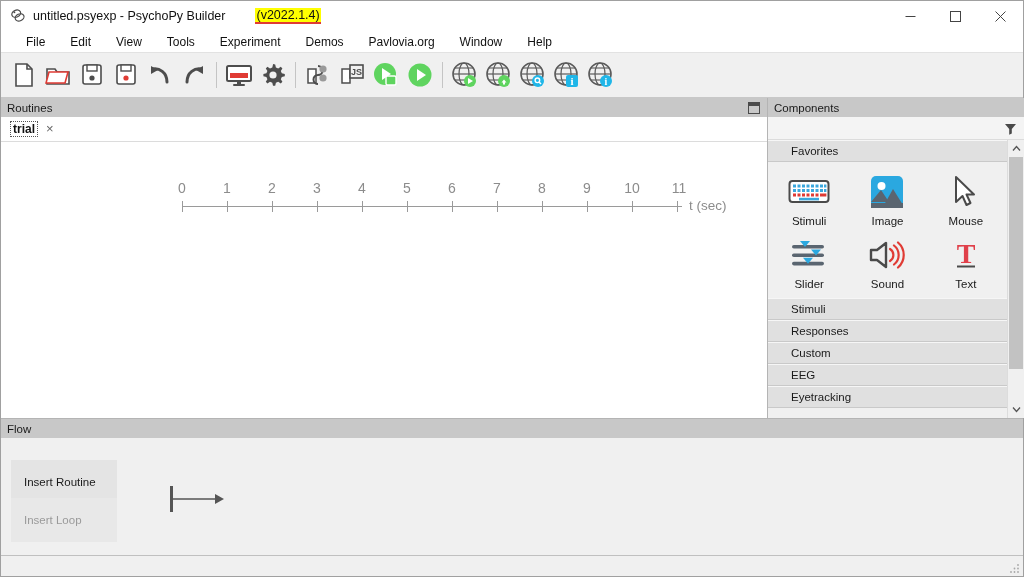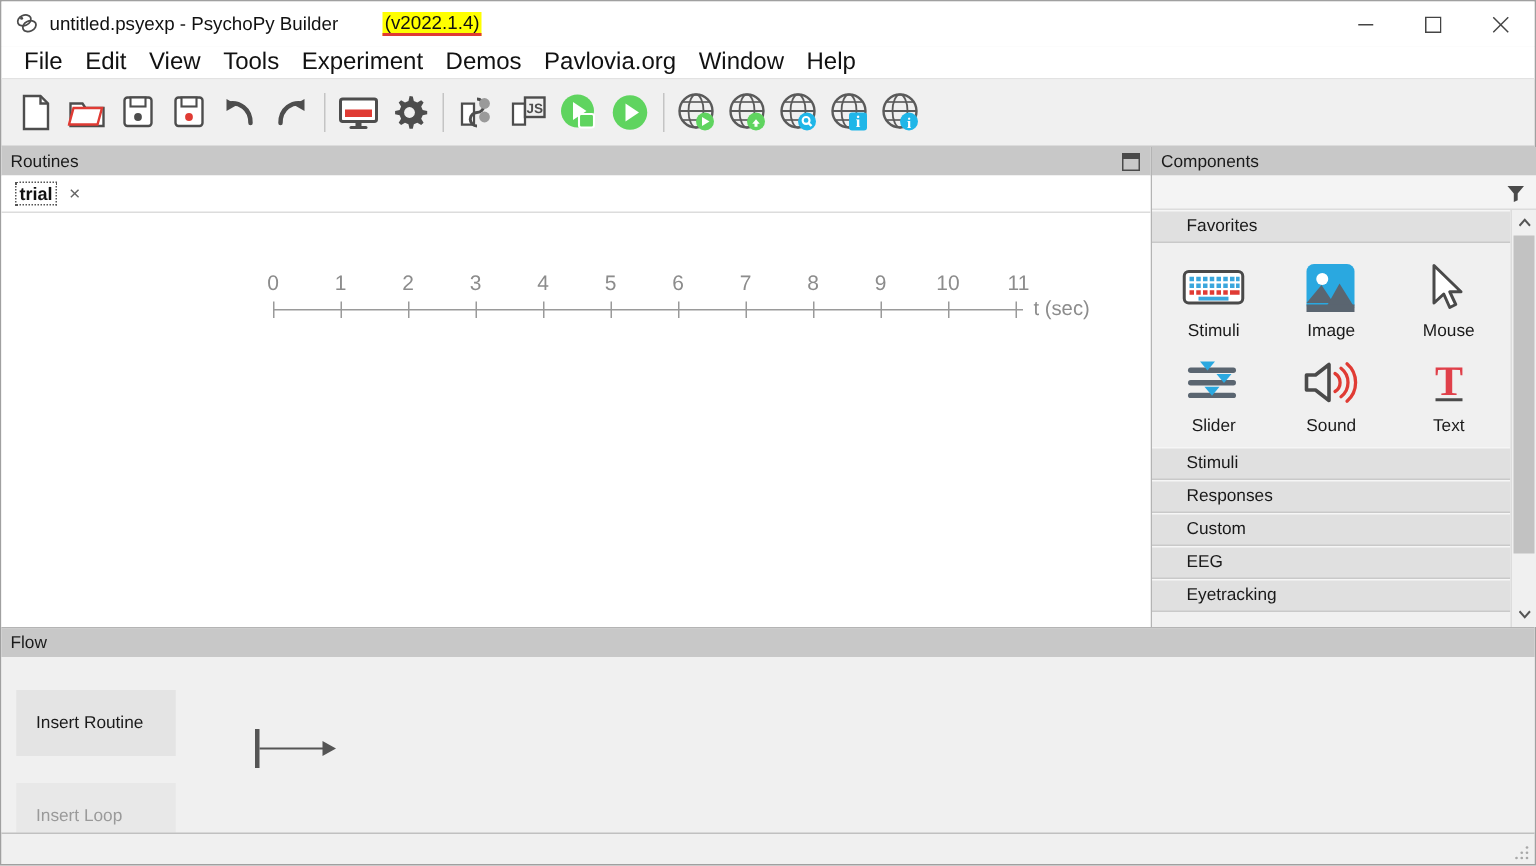--- a/index.html
+++ b/index.html
@@ -83,24 +83,25 @@
   .menubar {
     height: 21px;
     background: #ffffff;
     display: flex;
     align-items: center;
     padding-left: 8px;
     flex: none;
     border-bottom: 1px solid #e2e2e2;
   }
   .menu-item {
-    font-size: 16px;
+    font-size: 12px;
     color: #111;
     padding: 2px 8px 2px 7px;
     white-space: nowrap;
+    margin-left: 10px;
   }
 
   
   .toolbar {
     height: 44px;
     background: #f0f0f0;
     display: flex;
     align-items: center;
     padding-left: 6px;
     flex: none;
@@ -780,21 +781,21 @@
     </div>
 
   </div>
 
   <div class="flow-pane">
     <div class="pane-header">
       <span class="pane-header-title">Flow</span>
     </div>
     <div class="flow-body">
       <div class="flow-btn" style="top:22px">Insert Routine</div>
-      <div class="flow-btn disabled" style="top:84px">Insert Loop</div>
+      <div class="flow-btn disabled" style="top:60px">Insert Loop</div>
       <div class="flow-diagram">
         <svg width="60" height="30" viewBox="0 0 60 30">
           <rect x="1" y="2" width="3" height="26" fill="#555"></rect>
           <line x1="4" y1="15" x2="48" y2="15" stroke="#555" stroke-width="1.4"></line>
           <path d="M46 10 L55 15 L46 20 Z" fill="#555"></path>
         </svg>
       </div>
     </div>
   </div>
 

